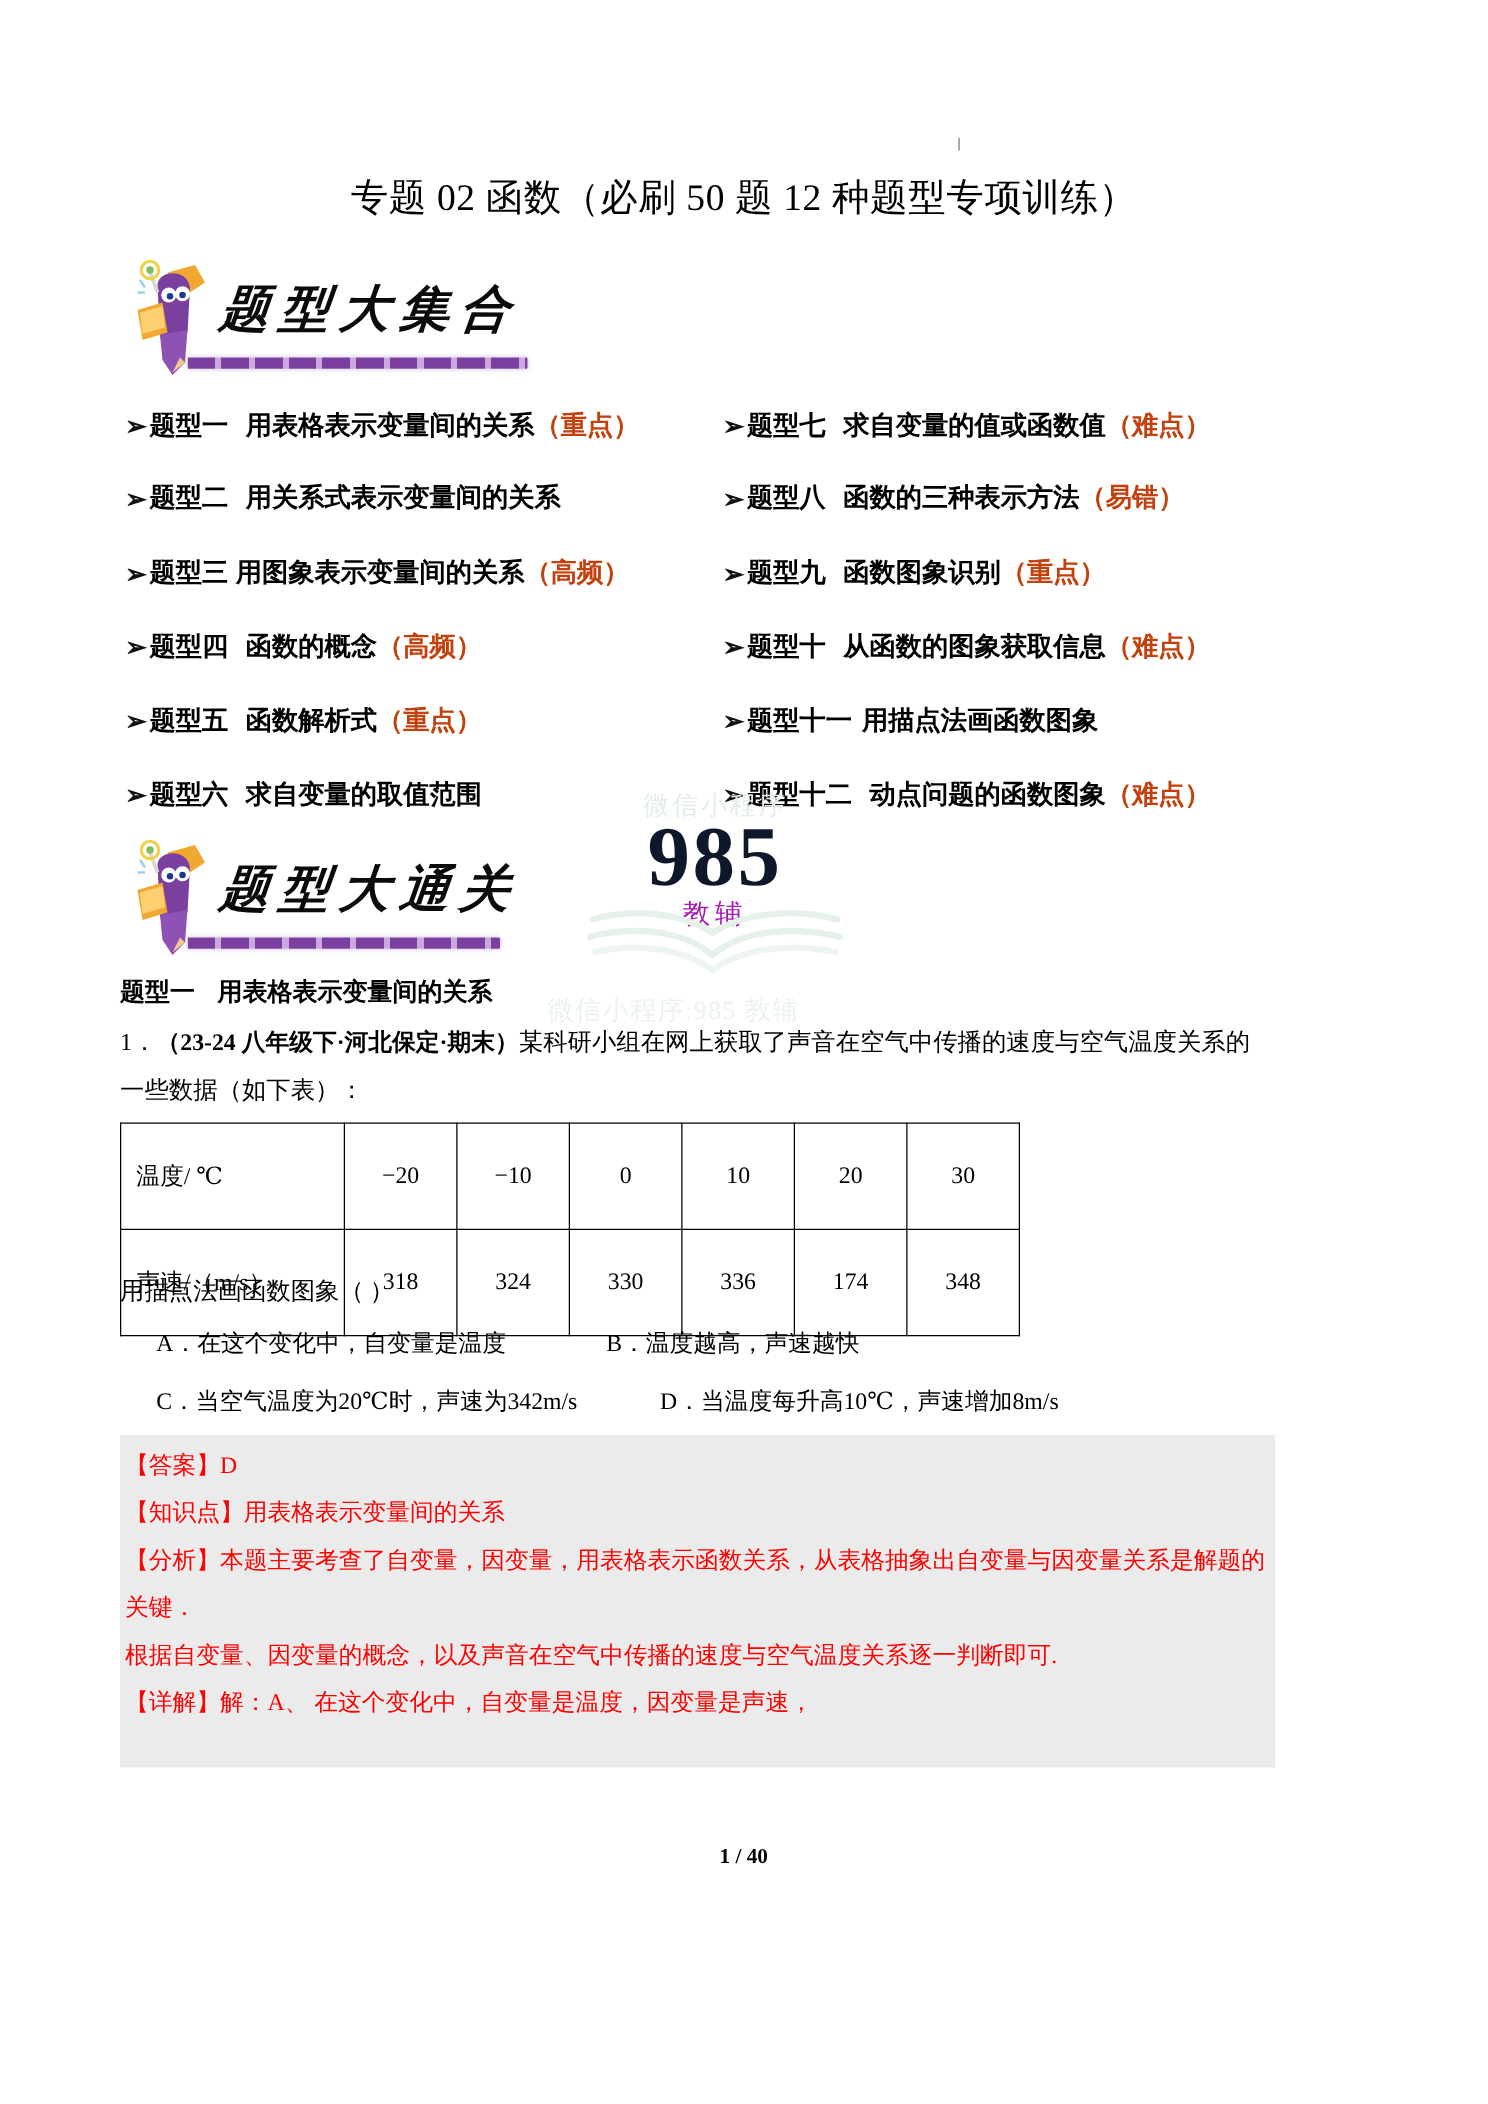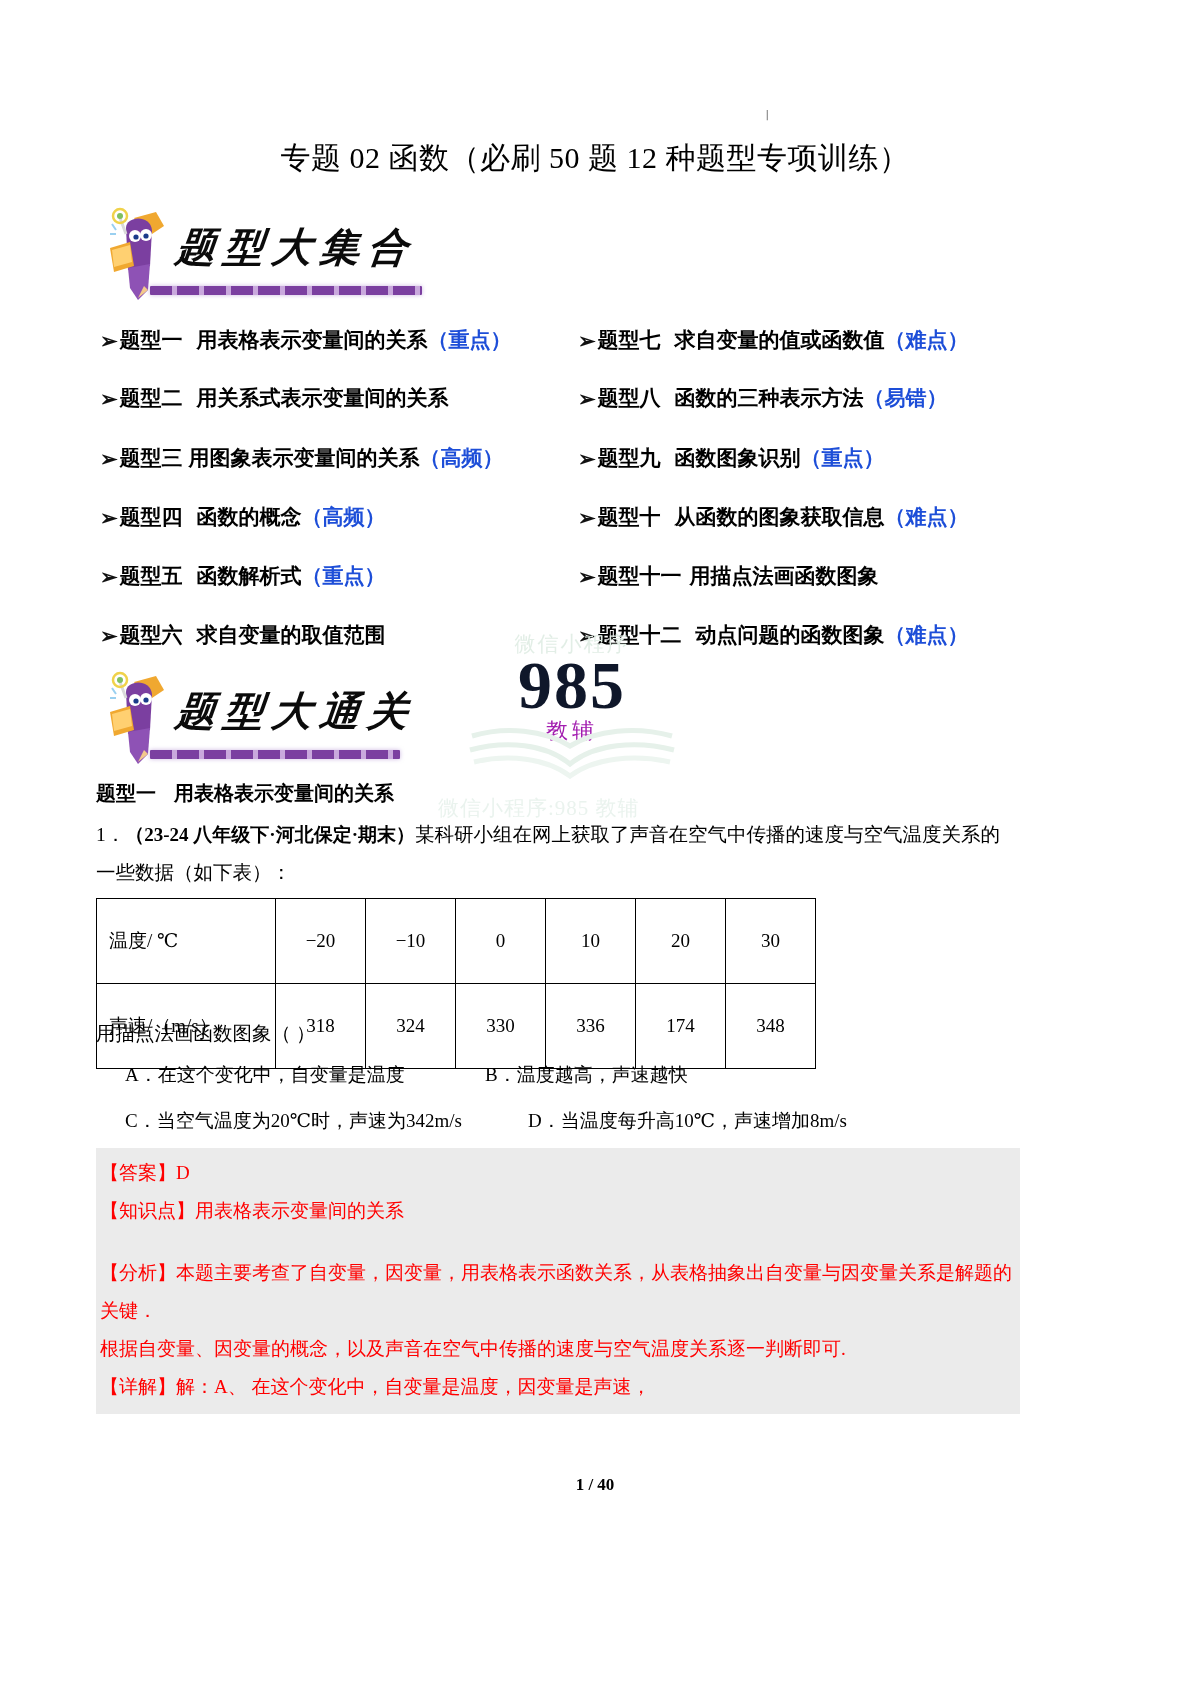--- a/index.html
+++ b/index.html
@@ -90,21 +90,21 @@
     line-height: 1;
   }
   .arrow-bullet {
     display: inline-block;
     color: #111;
     font-size: 21px;
     margin-right: 2px;
     transform: translateY(1px);
   }
   .ti-no { margin-right: 14px; }
-  .ti-tag { color: #1d4ed8; }
+  .ti-tag { color: #c2410c; }
 
   
   .watermark {
     position: absolute;
     left: 452px;
     top: 620px;
     width: 240px;
     height: 200px;
     pointer-events: none;
   }
@@ -230,21 +230,21 @@
     height: 266px;
     background: #ebebeb;
     color: #ff0000;
     font-size: 19px;
     line-height: 38px;
     padding: 6px 8px 0 4px;
     box-sizing: border-box;
     font-family: "Liberation Serif", "DejaVu Serif", serif;
   }
   .answer-block .ans-line { white-space: nowrap; }
-  .answer-block .ans-wrap { white-space: normal; margin-top: 24px; }
+  .answer-block .ans-wrap { white-space: normal; }
 
   
   .footer {
     position: absolute;
     left: 0; right: 0;
     top: 1475px;
     text-align: center;
     font-size: 17px;
     font-weight: bold;
     font-family: "Liberation Serif", "DejaVu Serif", serif;

